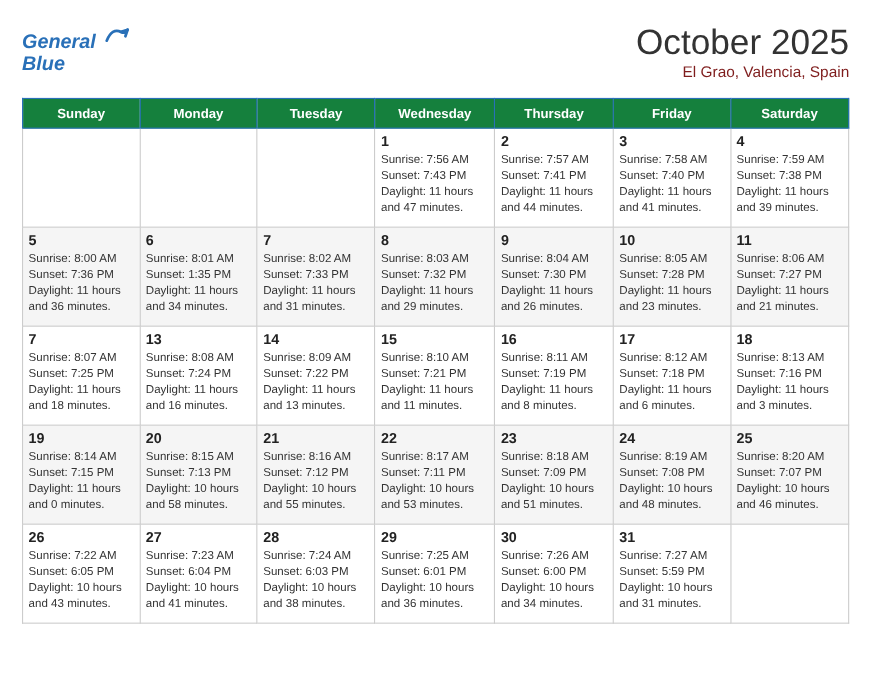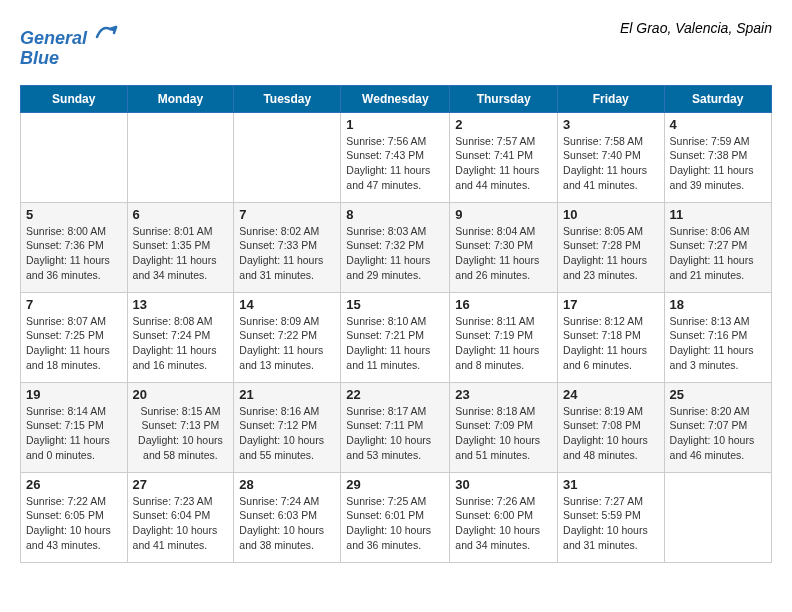--- a/index.html
+++ b/index.html
@@ -38,30 +38,29 @@
     .title-block {
       text-align: right;
     }
     .month-title {
       font-size: 32px;
       color: #333;
       font-weight: normal;
     }
     .location {
       font-size: 14px;
-      color: #000000;
-      font-style: italic;
+      color: #7f1d1d;
     }
     table {
       width: 100%;
       border-collapse: collapse;
       font-size: 11px;
     }
     thead tr th {
-      background-color: #0369a1;
+      background-color: #15803d;
       color: #fff;
       padding: 6px 4px;
       font-size: 12px;
       font-weight: bold;
       border: 1px solid #2970b8;
       margin-top: 37px;
     }
     tbody tr td {
       border: 1px solid #ccc;
       vertical-align: top;
@@ -100,20 +99,21 @@
         <span>General</span>
         <svg class="logo-icon" viewBox="0 0 24 18" fill="none" xmlns="http://www.w3.org/2000/svg">
           <path d="M3 14 Q8 2 16 6 Q20 8 22 4" stroke="#2970b8" stroke-width="2.5" fill="none" stroke-linecap="round"></path>
           <path d="M16 6 L22 4 L20 10" stroke="#2970b8" stroke-width="2.5" fill="none" stroke-linecap="round" stroke-linejoin="round"></path>
         </svg>
       </div>
       <div class="logo-text"><span>Blue</span></div>
     </div>
   </div>
   <div class="title-block">
+    <div class="month-title">October 2025</div>
     <div class="location">El Grao, Valencia, Spain</div>
   </div>
 </div>
 
 <table>
   <thead>
     <tr>
     <th>Sunday</th>
         <th>Monday</th>
         <th>Tuesday</th>
@@ -262,21 +262,21 @@
       <tr>
         <td>
           <span class="day-num">19</span>
           <div class="day-info" style="white-space: pre-line;">Sunrise: 8:14 AM
 Sunset: 7:15 PM
 Daylight: 11 hours
 and 0 minutes.</div>
         </td>
         <td>
           <span class="day-num">20</span>
-          <div class="day-info" style="white-space: pre-line; text-align: center;">Sunrise: 8:15 AM
+          <div class="day-info" style="white-space: pre-line;">Sunrise: 8:15 AM
 Sunset: 7:13 PM
 Daylight: 10 hours
 and 58 minutes.</div>
         </td>
         <td>
           <span class="day-num">21</span>
           <div class="day-info" style="white-space: pre-line;">Sunrise: 8:16 AM
 Sunset: 7:12 PM
 Daylight: 10 hours
 and 55 minutes.</div>

